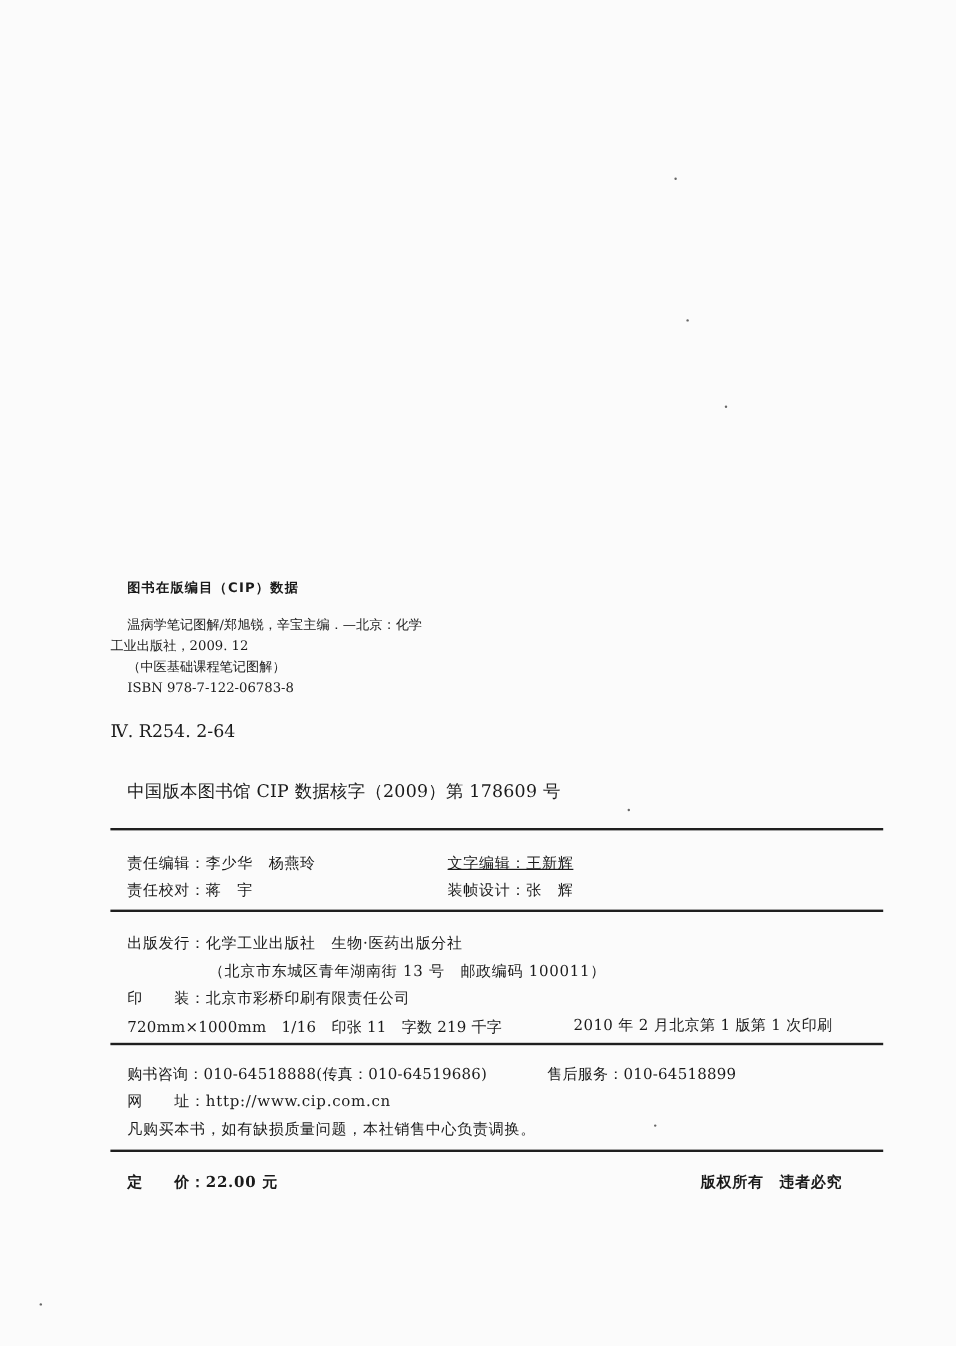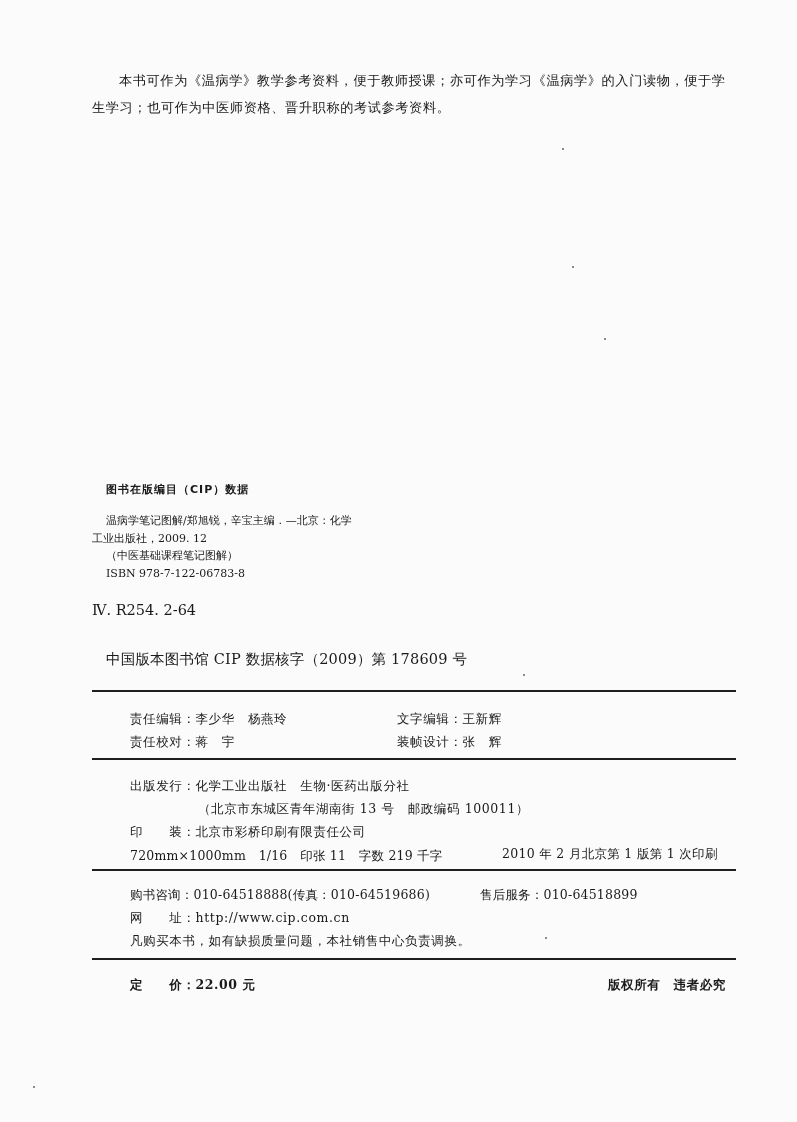--- a/index.html
+++ b/index.html
@@ -12,49 +12,48 @@
   .intro { position:absolute; left:92px; top:68px; width:640px; font-size:13.2px; line-height:26.5px; letter-spacing:0.6px; }
   .intro p { margin:0; text-indent:27px; }
   .cip-title { left:106px; top:482px; font-size:11px; font-weight:bold; font-family:"DejaVu Sans", sans-serif; letter-spacing:1px; }
   .cip-body { position:absolute; left:92px; top:512px; font-size:11px; line-height:17.5px; }
   .cip-body div { white-space:nowrap; }
   .ind { padding-left:14px; }
   .cls { position:absolute; left:92px; top:601px; font-size:14.5px; line-height:18px; }
   .cls div { white-space:nowrap; }
   .cipno { left:106px; top:650px; font-size:14.5px; letter-spacing:0.2px; }
   .rule { position:absolute; left:92px; width:644px; height:2px; background:#1f1f1f; }
-  .small { font-size:12.5px; letter-spacing:0.6px;margin-left:24px; }
+  .small { font-size:12.5px; letter-spacing:0.6px; }
   .speck { position:absolute; width:2px; height:2px; background:#666; border-radius:1px; }
 </style>
 </head>
 <body>
 
 <div class="intro">
-  <p>本书可作为《温病学》教学参考资料，便于教师授课；亦可作为学习《温病学》的入门读物，便于学生学习；也可作为中医师资格、晋升职称的考试参考资料。</p>
 </div>
 
 <div class="abs cip-title">图书在版编目（CIP）数据</div>
 
 <div class="cip-body">
   <div class="ind">温病学笔记图解/郑旭锐，辛宝主编．—北京：化学</div>
   <div>工业出版社，2009. 12</div>
   <div class="ind">（中医基础课程笔记图解）</div>
   <div class="ind">ISBN 978-7-122-06783-8</div>
 </div>
 
 <div class="cls">
   <div>Ⅳ. R254. 2-64</div>
 </div>
 
 <div class="abs cipno">中国版本图书馆 CIP 数据核字（2009）第 178609 号</div>
 
 <div class="rule" style="top:690px;"></div>
 
 <div class="abs small" style="left:106px; top:711px;">责任编辑：李少华　杨燕玲</div>
-<div class="abs small" style="left:373px; top:711px;">文字编辑：王新辉</div>
+<div class="abs small" style="left:373px; top:711px;text-decoration:underline;">文字编辑：王新辉</div>
 <div class="abs small" style="left:106px; top:734px;">责任校对：蒋　宇</div>
 <div class="abs small" style="left:373px; top:734px;">装帧设计：张　辉</div>
 
 <div class="rule" style="top:758px;"></div>
 
 <div class="abs small" style="left:106px; top:778px;">出版发行：化学工业出版社　生物·医药出版分社</div>
 <div class="abs small" style="left:174px; top:801px;">（北京市东城区青年湖南街 13 号　邮政编码 100011）</div>
 <div class="abs small" style="left:106px; top:824px;">印　　装：北京市彩桥印刷有限责任公司</div>
 <div class="abs small" style="left:106px; top:848px; letter-spacing:0.2px;">720mm×1000mm　1/16　印张 11　字数 219 千字</div>
 <div class="abs small" style="left:478px; top:846px; letter-spacing:0.3px;">2010 年 2 月北京第 1 版第 1 次印刷</div>

